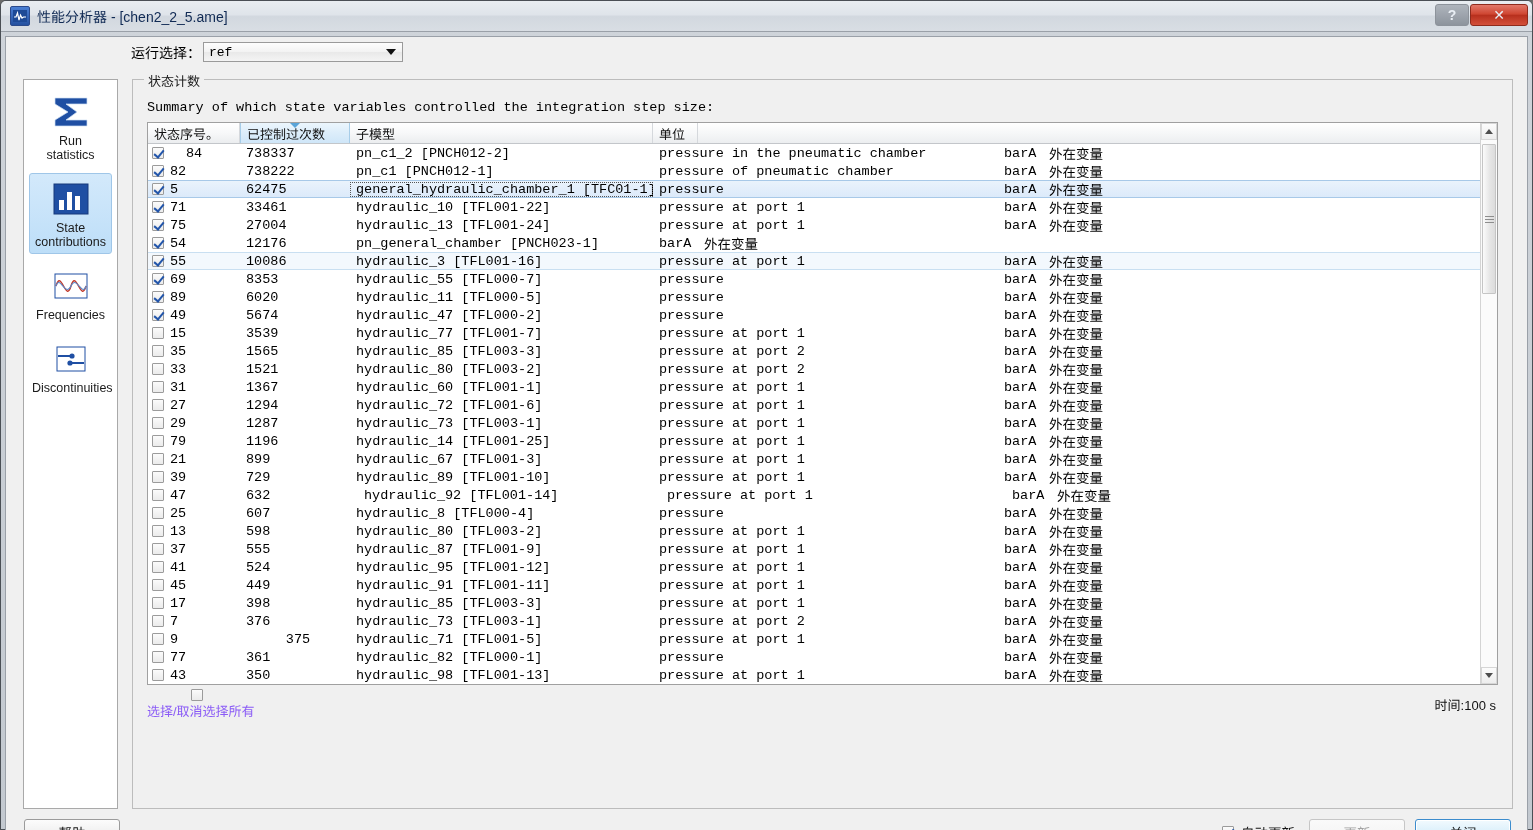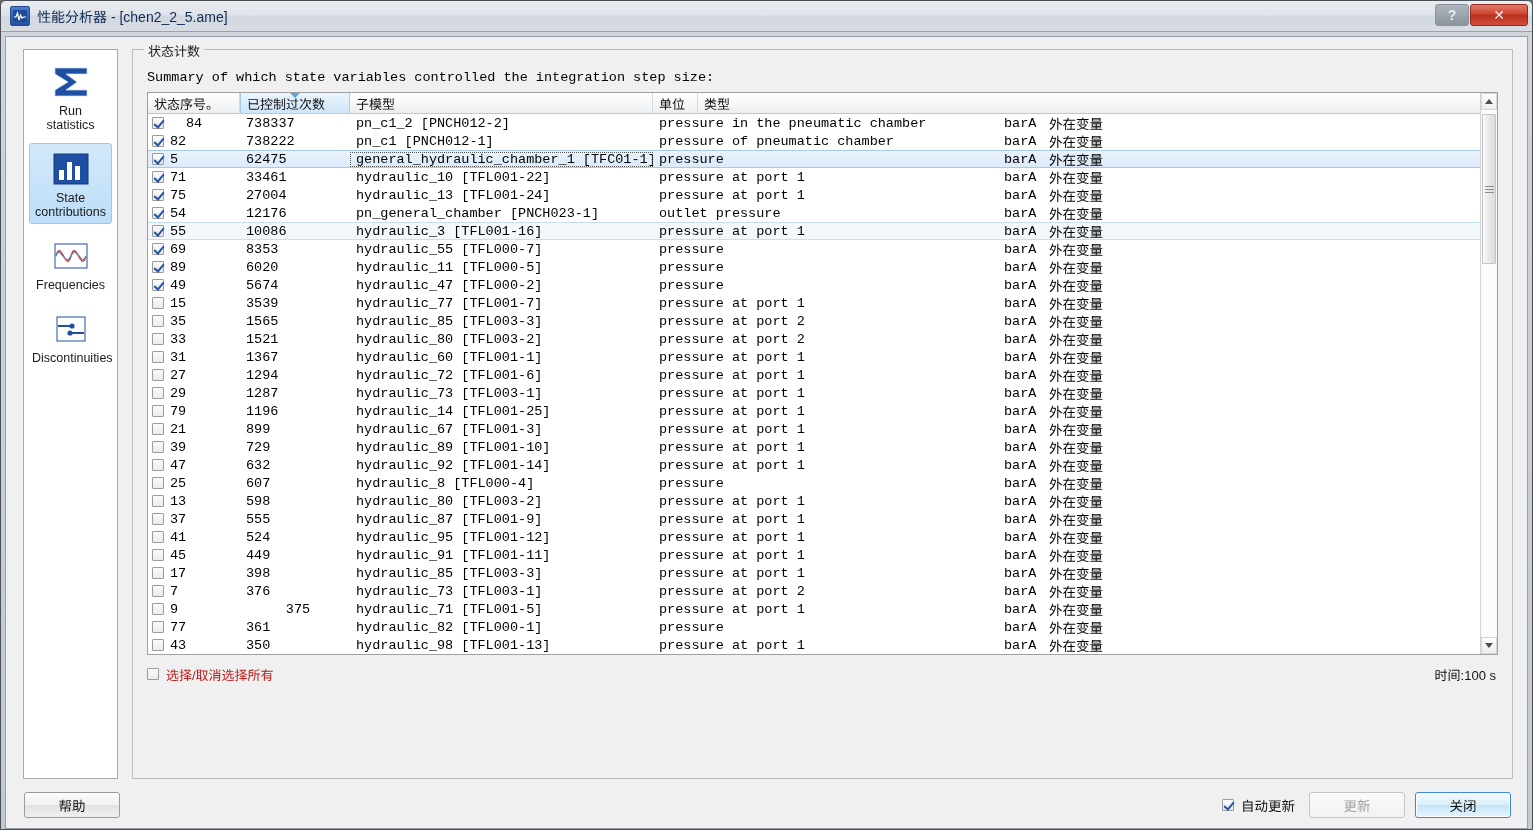--- a/index.html
+++ b/index.html
@@ -193,21 +193,21 @@
     background:linear-gradient(to right,#fbfbfb,#e6e6e6 55%,#dcdcdc);
     border:1px solid #c5c5c5;box-sizing:border-box;border-radius:1px;
     display:flex;align-items:center;justify-content:center;
   }
   .grip{width:9px;}
   .grip i{display:block;height:1px;background:#8d8d8d;margin:2px 0;}
   
   .gfooter{
     display:flex;align-items:center;margin:8px 14px 0 14px;height:22px;
   }
-  .selall{display:flex;align-items:center;font-size:13px;color:#b91c1c;}
+  .selall{display:flex;align-items:center;font-size:13px;color:#8b5cf6;flex-direction:column;}
   .selall .cbx{margin-right:7px;}
   .timebox{
     margin-left:auto;font-size:13px;color:#111;
     font-family:"Liberation Sans","DejaVu Sans",sans-serif;
     padding-right:2px;
   }
   
   .bottombar{
     flex:0 0 auto;height:46px;display:flex;align-items:center;
     padding:0 16px 0 18px;
@@ -243,20 +243,27 @@
     </div>
     <div class="title-text">性能分析器 - [chen2_2_5.ame]</div>
     <div class="win-buttons">
       <div class="win-btn help">?</div>
       <div class="win-btn close">✕</div>
     </div>
   </div>
 
   <div class="client">
 
+    <div class="toprow">
+      <span class="lbl">运行选择：</span>
+      <div class="combo">
+        <span class="val">ref</span>
+        <span class="arrow"></span>
+      </div>
+    </div>
 
     <div class="main">
 
       <div class="sidebar">
 
         <div class="side-item">
           <div class="side-icon">
             <svg width="44" height="34" viewBox="0 0 44 34">
               <path d="M6 3 H38 V9 H17 L28 17 L17 25 H38 V31 H6 V25 L19 17 L6 9 Z" fill="#1f4fa3"></path>
               <path d="M6 3 H38 V9 H17 L28 17 L17 25 H38 V31 H6 V25 L19 17 L6 9 Z" fill="none" stroke="#cfe0f4" stroke-width="0.7"></path>
@@ -321,23 +328,20 @@
               <div class="th sorted" style="width: 110px; flex: 0 0 110px;">
                 <span class="sortmark"></span>
                 <span>已控制过次数</span>
               </div>
               <div class="th" style="width: 303px; flex: 0 0 303px;">
                 <span>子模型</span>
               </div>
               <div class="th" style="width: 45px; flex: 0 0 45px;">
                 <span>单位</span>
               </div>
-              <div class="th" style="width: 150px; flex: 1 1 auto;">
-                <span>类型</span>
-              </div>
             </div>
           <div class="tbody" id="tbody">
               <div class="row">
                 <div class="cell c0" style="flex: 0 0 92px; gap: 16px;">
                   <span class="cbx checked"></span>
                   <span>84</span>
                 </div>
                 <div class="cell c1" style="flex: 0 0 110px;">738337</div>
                 <div class="cell c2" style="flex: 0 0 303px;">pn_c1_2 [PNCH012-2]</div>
                 <div class="cell c3" style="flex: 0 0 345px;">pressure in the pneumatic chamber</div>
@@ -388,21 +392,20 @@
                 <div class="cell c4" style="flex: 0 0 45px;">barA</div>
                 <div class="cell c5" style="flex: 1 1 auto;">外在变量</div>
               </div>
               <div class="row">
                 <div class="cell c0" style="flex: 0 0 92px;">
                   <span class="cbx checked"></span>
                   <span>54</span>
                 </div>
                 <div class="cell c1" style="flex: 0 0 110px;">12176</div>
                 <div class="cell c2" style="flex: 0 0 303px;">pn_general_chamber [PNCH023-1]</div>
-                <div class="cell c3" style="flex: 0 0 345px;">outlet pressure</div>
                 <div class="cell c4" style="flex: 0 0 45px;">barA</div>
                 <div class="cell c5" style="flex: 1 1 auto;">外在变量</div>
               </div>
               <div class="row alt">
                 <div class="cell c0" style="flex: 0 0 92px;">
                   <span class="cbx checked"></span>
                   <span>55</span>
                 </div>
                 <div class="cell c1" style="flex: 0 0 110px;">10086</div>
                 <div class="cell c2" style="flex: 0 0 303px;">hydraulic_3 [TFL001-16]</div>
@@ -541,21 +544,21 @@
                 <div class="cell c3" style="flex: 0 0 345px;">pressure at port 1</div>
                 <div class="cell c4" style="flex: 0 0 45px;">barA</div>
                 <div class="cell c5" style="flex: 1 1 auto;">外在变量</div>
               </div>
               <div class="row">
                 <div class="cell c0" style="flex: 0 0 92px;">
                   <span class="cbx"></span>
                   <span>47</span>
                 </div>
                 <div class="cell c1" style="flex: 0 0 110px;">632</div>
-                <div class="cell c2" style="flex: 0 0 303px;">hydraulic_92 [TFL001-14]</div>
+                <div class="cell c2" style="flex: 0 0 303px; margin-left: 8px;">hydraulic_92 [TFL001-14]</div>
                 <div class="cell c3" style="flex: 0 0 345px;">pressure at port 1</div>
                 <div class="cell c4" style="flex: 0 0 45px;">barA</div>
                 <div class="cell c5" style="flex: 1 1 auto;">外在变量</div>
               </div>
               <div class="row">
                 <div class="cell c0" style="flex: 0 0 92px;">
                   <span class="cbx"></span>
                   <span>25</span>
                 </div>
                 <div class="cell c1" style="flex: 0 0 110px;">607</div>

